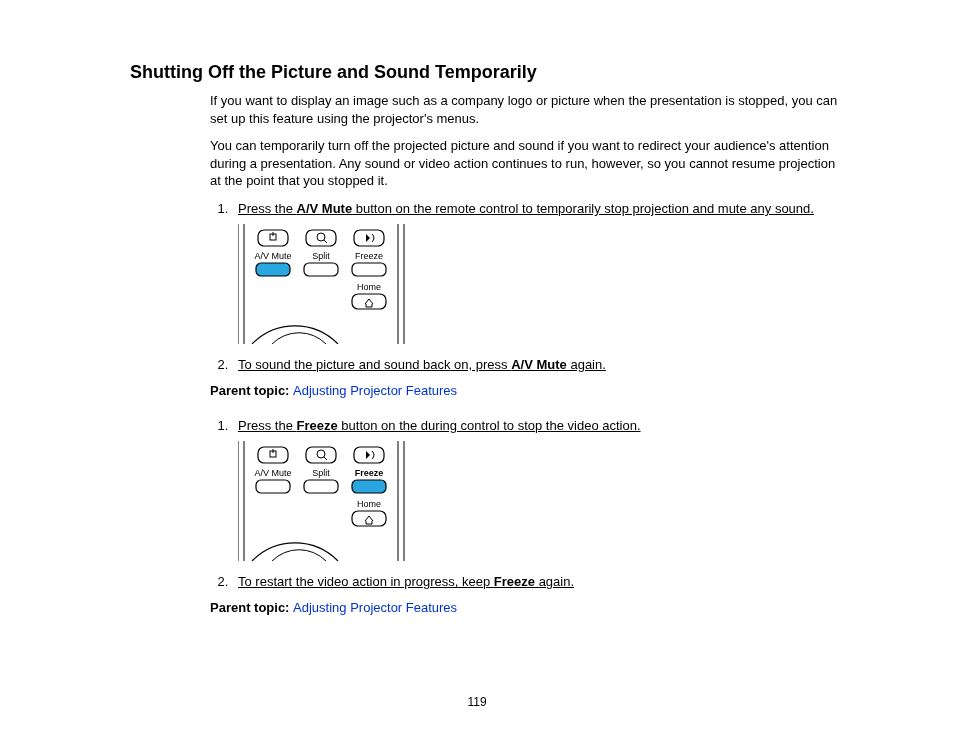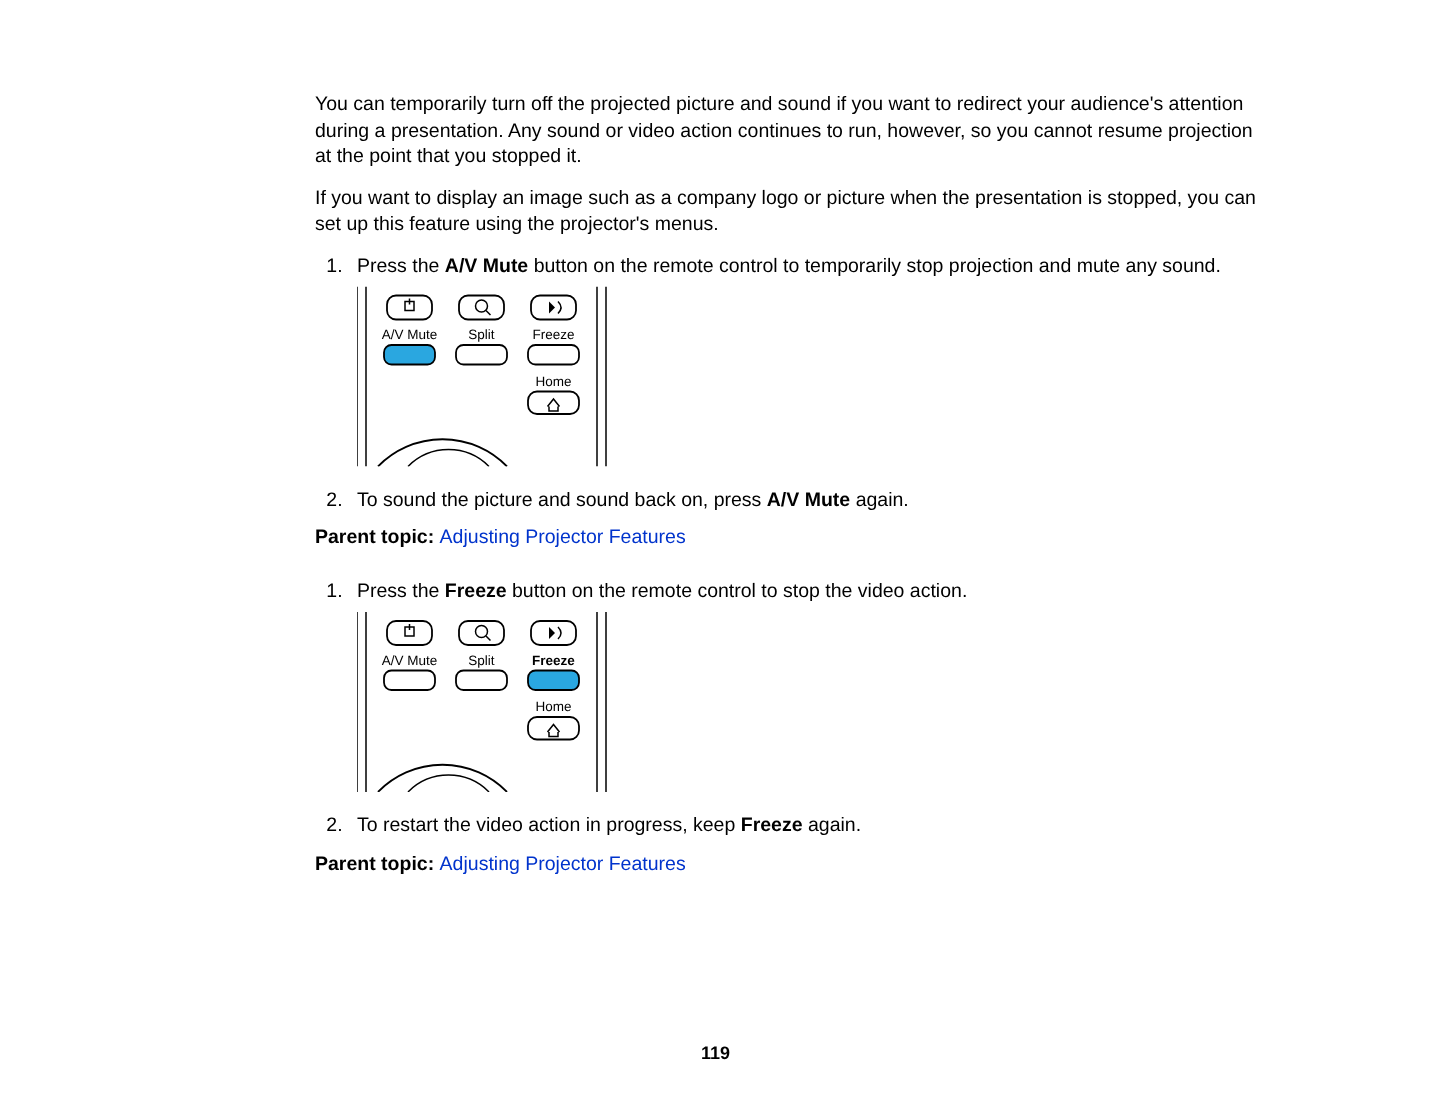--- a/index.html
+++ b/index.html
@@ -30,54 +30,56 @@
   .para {
     margin: 0 0 10px 0;
   }
   ol.steps {
     margin: 0 0 6px 0;
     padding-left: 22px;
   }
   ol.steps > li {
     padding-left: 6px;
     margin-bottom: 8px;
+    text-decoration: underline;
   }
   .bold { font-weight: bold; }
   .parent-line {
     margin: 6px 0 18px 0;
   }
   .parent-label { font-weight: bold; }
   a.topic-link {
     color: #0033cc;
     text-decoration: none;
     text-align: center;
   }
   .page-num {
     position: absolute;
     left: 0;
     right: 0;
     bottom: 28px;
     text-align: center;
-    font-weight: bold;
+    font-weight: normal;
     font-size: 12px;
   }
   .remote-fig {
     margin: 6px 0 8px 0;
   }
   
   .remote-svg text { font-family: Arial, Helvetica, sans-serif; }
 </style>
 </head>
 <body>
 
 <div class="page">
 
+  <h2 class="sec-title">Shutting Off the Picture and Sound Temporarily</h2>
   <div class="body-block">
+    <p class="para">If you want to display an image such as a company logo or picture when the presentation is stopped, you can set up this feature using the projector's menus.</p>
     <p class="para">You can temporarily turn off the projected picture and sound if you want to redirect your audience's attention during a presentation. Any sound or video action continues to run, however, so you cannot resume projection at the point that you stopped it.</p>
-    <p class="para">If you want to display an image such as a company logo or picture when the presentation is stopped, you can set up this feature using the projector's menus.</p>
     <ol class="steps">
       <li>
         <span>Press the </span><span class="bold">A/V Mute</span><span> button on the remote control to temporarily stop projection and mute any sound.</span>
         <div class="remote-fig">
           
           <svg class="remote-svg" width="170" height="120" viewBox="0 0 170 120">
 
             <path d="M0 0 L0 120 M6 0 L6 120 M160 0 L160 120 M166 0 L166 120" stroke="#000" stroke-width="1" fill="none"></path>
 
             <rect x="20" y="6" width="30" height="16" rx="6" ry="6" fill="#fff" stroke="#000" stroke-width="1.2"></rect>
@@ -114,21 +116,21 @@
       </li>
     </ol>
     <div class="parent-line">
       <span class="parent-label">Parent topic: </span><a href="#" class="topic-link">Adjusting Projector Features</a>
     </div>
   </div>
 
   <div class="body-block">
     <ol class="steps">
       <li>
-        <span>Press the </span><span class="bold">Freeze</span><span> button on the remote control to stop the video action.</span>
+        <span>Press the </span><span class="bold">Freeze</span><span> button on the during control to stop the video action.</span>
         <div class="remote-fig">
           
           <svg class="remote-svg" width="170" height="120" viewBox="0 0 170 120">
             <path d="M0 0 L0 120 M6 0 L6 120 M160 0 L160 120 M166 0 L166 120" stroke="#000" stroke-width="1" fill="none"></path>
             <rect x="20" y="6" width="30" height="16" rx="6" ry="6" fill="#fff" stroke="#000" stroke-width="1.2"></rect>
             <rect x="68" y="6" width="30" height="16" rx="6" ry="6" fill="#fff" stroke="#000" stroke-width="1.2"></rect>
             <rect x="116" y="6" width="30" height="16" rx="6" ry="6" fill="#fff" stroke="#000" stroke-width="1.2"></rect>
             <rect x="32" y="10" width="6" height="6" fill="none" stroke="#000" stroke-width="1"></rect>
             <line x1="35" y1="8" x2="35" y2="12" stroke="#000" stroke-width="1"></line>
             <circle cx="83" cy="13" r="4" fill="none" stroke="#000" stroke-width="1"></circle>

